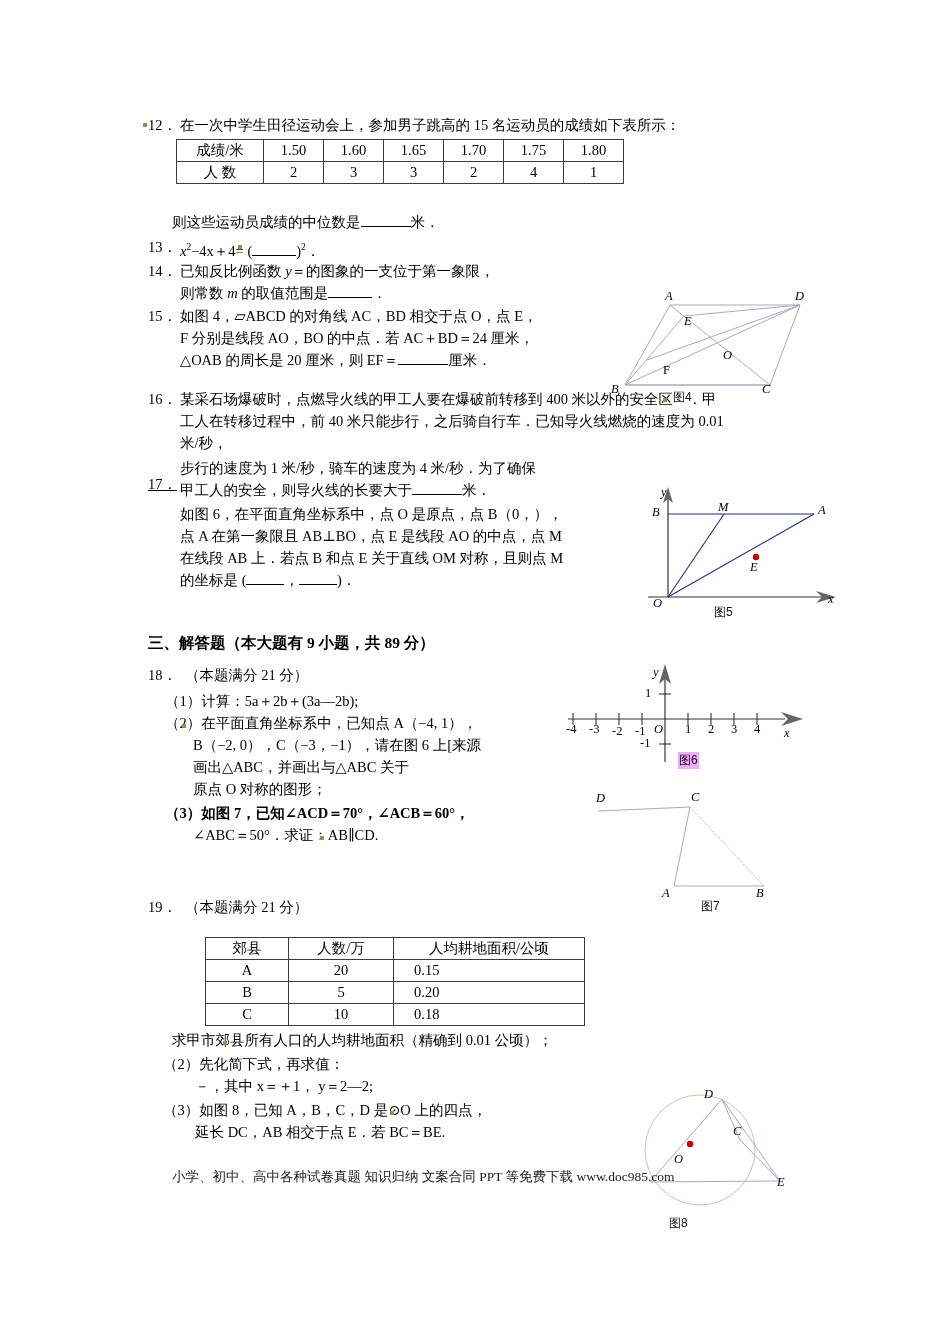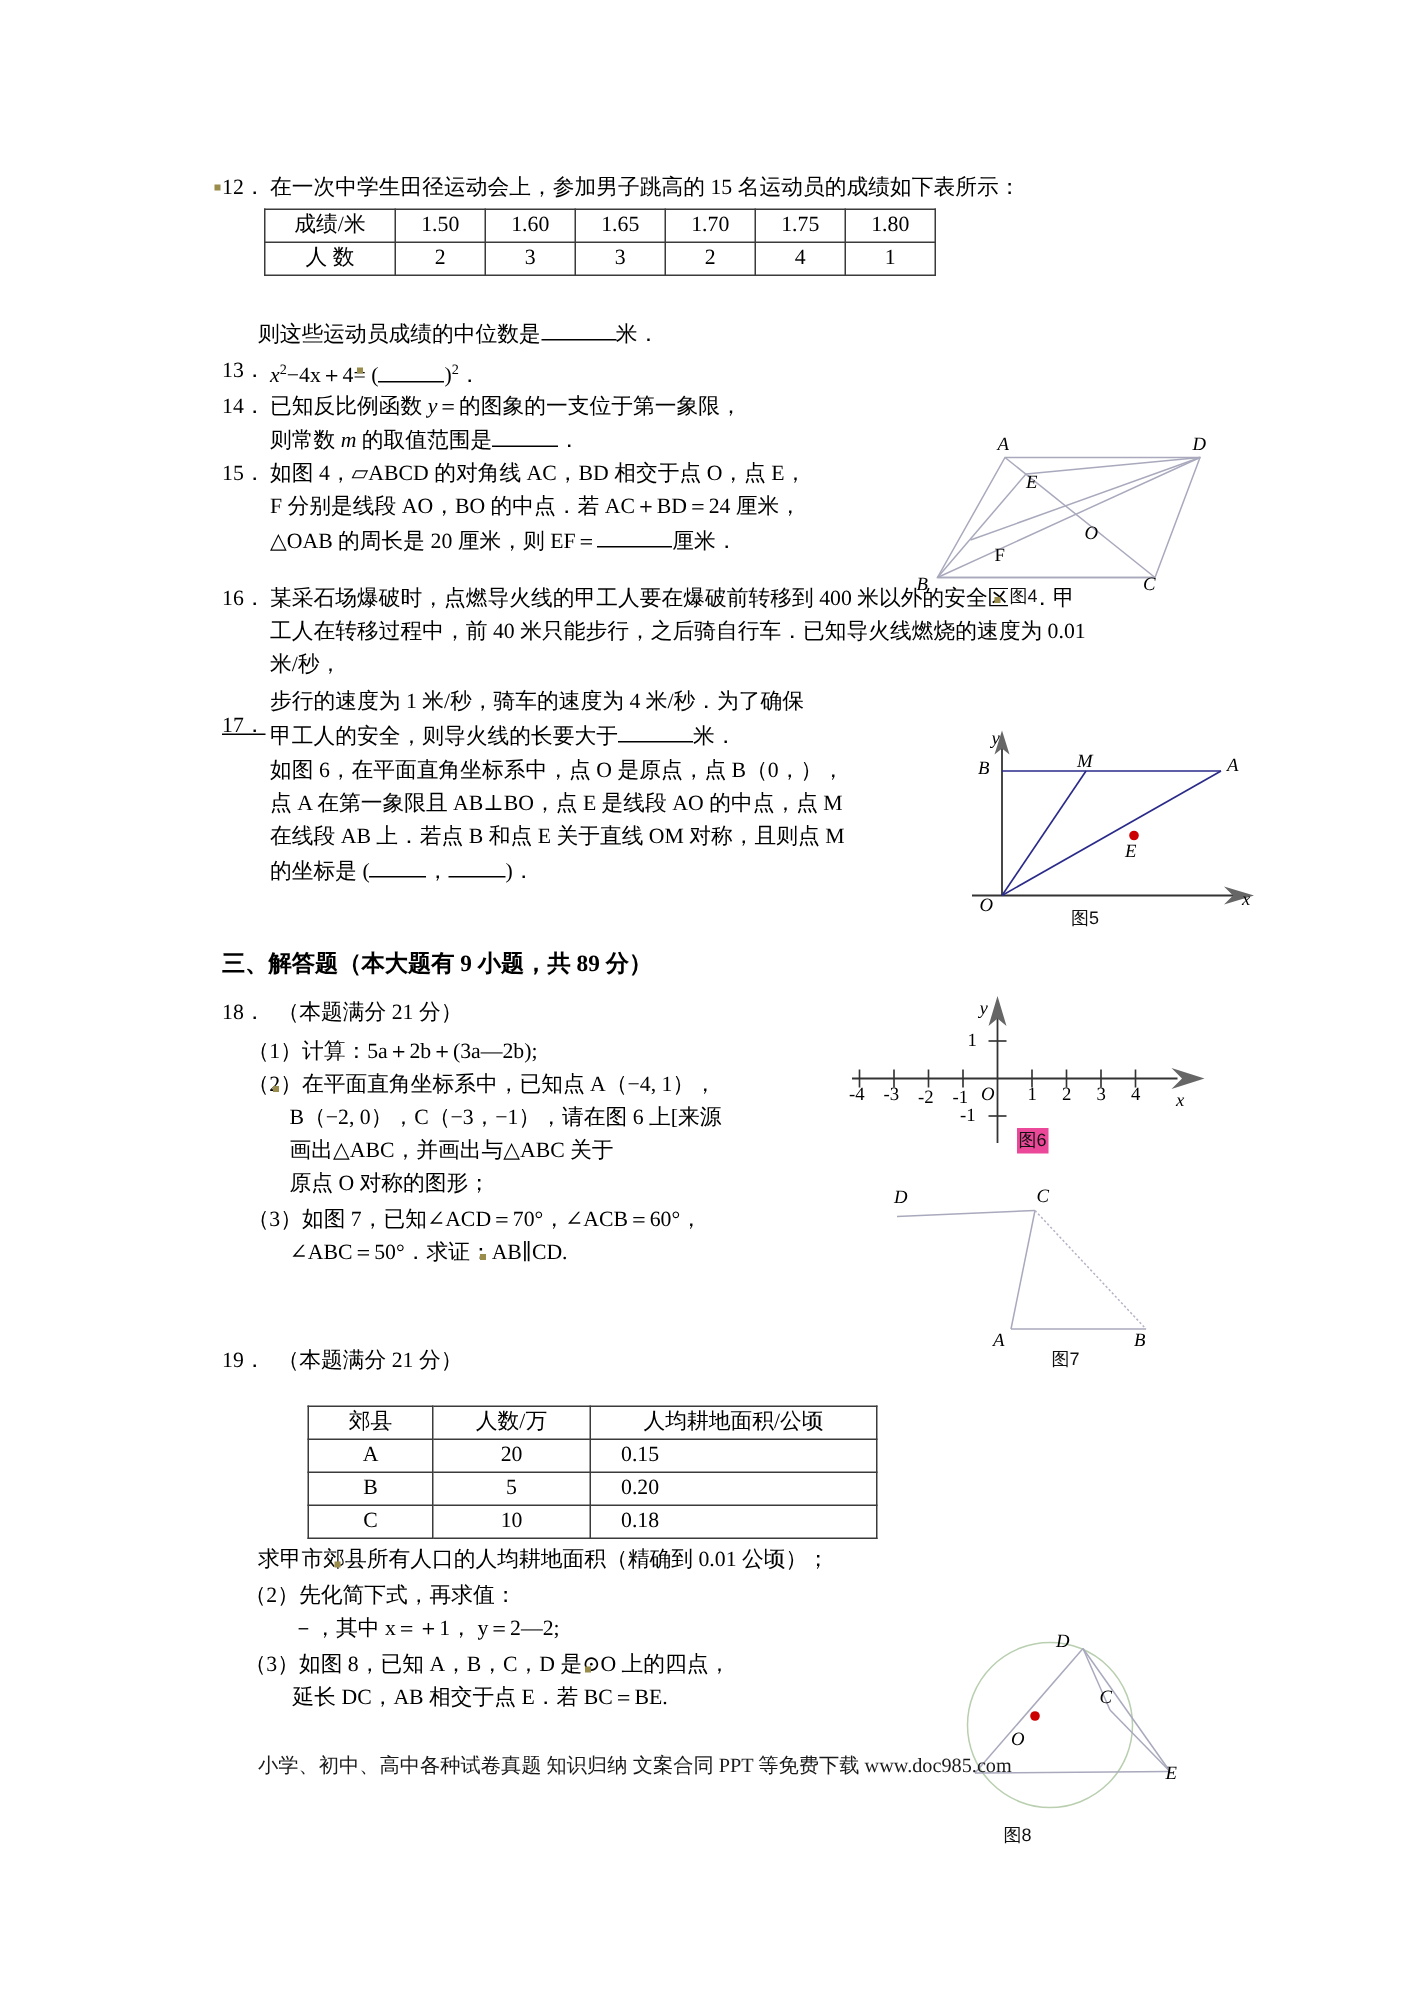--- a/index.html
+++ b/index.html
@@ -219,21 +219,21 @@
   <span class="speck" style="left:182px; top:724px;"></span>
   <div class="blk" style="left:193px; top:734px;">
     <span>B（−2, 0），C（−3，−1），请在图 6 上[来源</span>
   </div>
   <div class="blk" style="left:193px; top:756px;">
     <span>画出△ABC，并画出与△ABC 关于</span>
   </div>
   <div class="blk" style="left:193px; top:778px;">
     <span>原点 O 对称的图形；</span>
   </div>
-  <div class="blk" style="left:165px; top:802px;">
+  <div class="blk" style="left:165px; top:802px;font-weight:bold;">
     <span>（3）如图 7，已知∠ACD＝70°，∠ACB＝60°，</span>
   </div>
   <div class="blk" style="left:193px; top:824px;">
     <span>∠ABC＝50°．求证：AB∥CD.</span>
   </div>
   <span class="speck" style="left:320px; top:836px;"></span>
 
   <div class="blk" style="left:148px; top:896px;">
     <span>19．</span>
   </div>
@@ -359,21 +359,21 @@
   <div class="figlbl ital" style="left:654px; top:722px;"><span>O</span></div>
   <div class="figlbl" style="left:566px; top:722px;"><span>-4</span></div>
   <div class="figlbl" style="left:589px; top:722px;"><span>-3</span></div>
   <div class="figlbl" style="left:612px; top:724px;"><span>-2</span></div>
   <div class="figlbl" style="left:635px; top:724px;"><span>-1</span></div>
   <div class="figlbl" style="left:685px; top:722px;"><span>1</span></div>
   <div class="figlbl" style="left:708px; top:722px;"><span>2</span></div>
   <div class="figlbl" style="left:731px; top:722px;"><span>3</span></div>
   <div class="figlbl" style="left:754px; top:722px;"><span>4</span></div>
   <div class="figlbl ital" style="left:784px; top:726px;"><span>x</span></div>
-  <div class="figcap" style="left:678px; top:752px; background:#ec4899; padding:0 1px;"><span>图6</span></div>
+  <div class="figcap" style="left:678px; top:752px; background:#f0abfc; padding:0 1px;"><span>图6</span></div>
 
   <svg width="220" height="110" style="left:568px; top:798px;">
     <g stroke="#a9a9bd" stroke-width="1" fill="none">
 
       <line x1="30" y1="13" x2="122" y2="9"></line>
 
       <line x1="122" y1="9" x2="106" y2="88"></line>
 
       <line x1="106" y1="88" x2="196" y2="88"></line>
 

